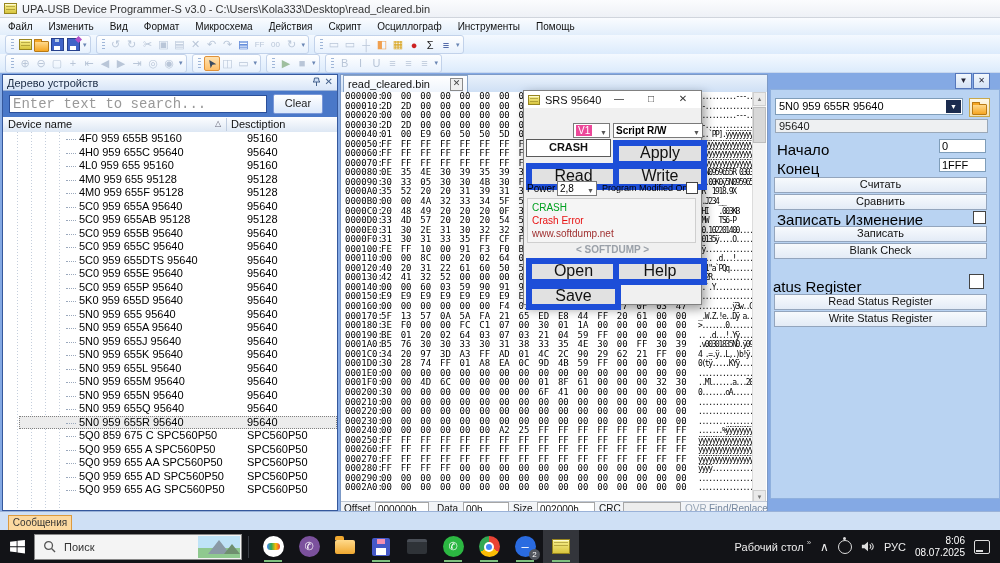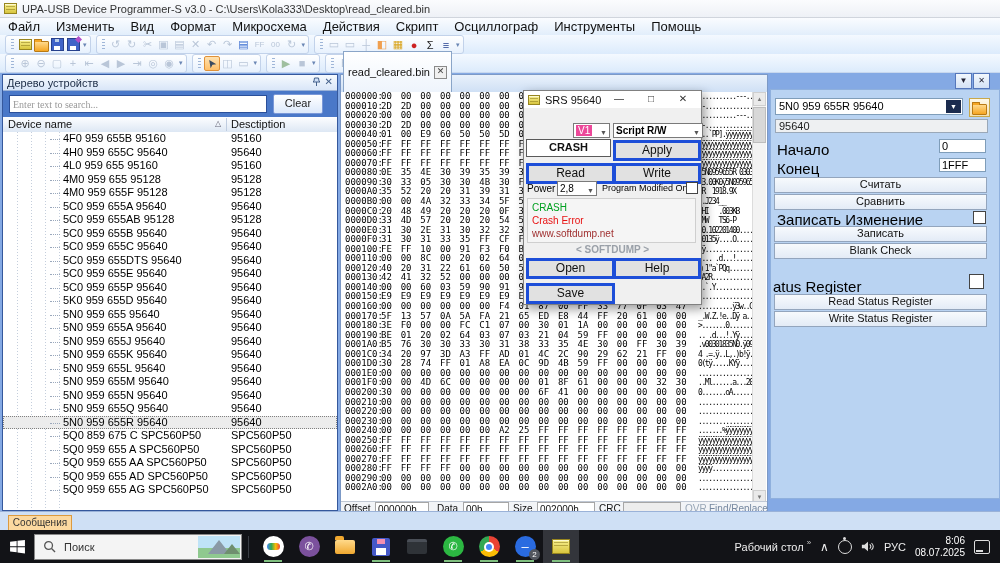--- a/index.html
+++ b/index.html
@@ -5,21 +5,21 @@
   html,body{margin:0;padding:0;background:#555;}
   #app{position:relative;width:1000px;height:563px;overflow:hidden;
        font-family:"Liberation Sans",sans-serif;background:#84a9e4;}
   .abs{position:absolute;}
   
   .titlebar{left:0;top:0;width:1000px;height:18px;background:linear-gradient(#fbfcfe,#eef1f6);
             border-bottom:1px solid #d0d5dd;display:flex;align-items:center;gap:5px;padding-left:4px;box-sizing:border-box;}
   .titlebar .ttl{font-size:11px;color:#333;}
   .menubar{left:0;top:18px;width:1000px;height:17px;background:linear-gradient(#fafcff,#e2eefb);
            border-bottom:1px solid #9c6a60;display:flex;align-items:center;}
-  .mi{font-size:13px;color:#111;padding:0 8px;line-height:17px;}
+  .mi{font-size:10px;color:#111;padding:0 8px;line-height:17px;}
   .tbrow{left:0;width:1000px;background:linear-gradient(#f4f9ff,#dcebfc);border-bottom:1px solid #c8d8ee;
          display:flex;align-items:center;}
   #tb1{top:35px;height:19px;} #tb2{top:54px;height:18px;}
   .tb-group{display:flex;align-items:center;margin-left:5px;padding:0 3px 0 5px;height:17px;
             background:linear-gradient(#ffffff,#e7f1fd);border:1px solid #c2d2ea;border-radius:3px;position:relative;}
   .tb-handle{width:3px;height:11px;margin-right:3px;
              background:repeating-linear-gradient(to bottom,#9fb6d8 0 1px,transparent 1px 3px);}
   .tbi{width:16px;height:15px;display:flex;align-items:center;justify-content:center;
        font-size:11px;color:#3a4a60;}
   .tbi.dis{color:#b9c6d8;}
@@ -40,48 +40,48 @@
   .ic-floppy::before{content:'';position:absolute;bottom:0;left:2px;width:6px;height:4px;background:#fff;}
   .ic-floppy::after{content:'';position:absolute;top:0;left:3px;width:4px;height:3px;background:#bcd0e8;}
   .ic-floppy2::after{background:#b04fc8;left:auto;right:-2px;top:-2px;width:5px;height:5px;transform:rotate(45deg);}
   
   #leftpanel{left:2px;top:74px;width:336px;height:437px;background:#4a78c8;border:1px solid #35589c;box-sizing:border-box;}
   .lp-header{position:absolute;left:0;top:0;right:0;height:16px;background:linear-gradient(#f6fafe,#d9e6f8);
              border-bottom:1px solid #9ab2d8;display:flex;align-items:center;font-size:11px;color:#1a2a44;padding-left:4px;box-sizing:border-box;}
   .lp-hbtn{margin-left:auto;display:flex;gap:4px;padding-right:4px;}
   .lp-hbtn span{font-size:10px;color:#44618c;line-height:10px;}
   .lp-search{position:absolute;left:0;top:16px;right:0;height:26px;display:flex;align-items:center;gap:6px;padding:0 6px;box-sizing:border-box;}
-  .lp-search input{width:250px;height:16px;border:1px solid #2a4f9a;font-size:10px;padding:0 3px;
-                   font-family:Liberation Serif, serif;color:#333;}
+  .lp-search input{width:250px;height:16px;border:1px solid #2a4f9a;font-size:14px;padding:0 3px;
+                   font-family:Liberation Mono, monospace;color:#333;}
   .lp-search input::placeholder{color:#999;}
   .btn-clear{width:48px;height:18px;background:linear-gradient(#ffffff,#dce9fb);border:1px solid #7a98d8;border-radius:2px;
              font-size:11px;text-align:center;line-height:17px;color:#222;}
   .lp-cols{position:absolute;left:0;top:42px;right:0;height:15px;background:linear-gradient(#fdfeff,#dde7f4);
            border-bottom:1px solid #b0c0d8;font-size:11px;color:#111;}
   .lp-cols .c1{position:absolute;left:5px;top:1px;} .lp-cols .c2{position:absolute;left:228px;top:1px;}
   .lp-cols .sort{position:absolute;left:212px;top:2px;font-size:8px;color:#667;}
   .lp-cols .div{position:absolute;left:223px;top:1px;bottom:1px;width:1px;background:#c0cde0;}
   .lp-list{position:absolute;left:0;top:57px;right:0;bottom:0;background:#fff;overflow:hidden;
            background-image:repeating-linear-gradient(to bottom,#c4cedc 0 1px,transparent 1px 3px),
                             repeating-linear-gradient(to bottom,#c4cedc 0 1px,transparent 1px 3px),
                             repeating-linear-gradient(to bottom,#c4cedc 0 1px,transparent 1px 3px),
                             repeating-linear-gradient(to bottom,#c4cedc 0 1px,transparent 1px 3px);
            background-size:1px 100%,1px 100%,1px 100%,1px 100%;
-           background-position:14px 0,28px 0,42px 0,56px 0;background-repeat:no-repeat;}
+           background-position:14px 0,28px 0,42px 0,56px 0;background-repeat:no-repeat;padding-left:16px;}
   .trow{position:relative;height:13.5px;font-size:11px;color:#000;white-space:nowrap;}
   .trow .dash{position:absolute;left:47px;top:7px;width:10px;border-top:1px dotted #9aa8bc;}
   .trow .nm{position:absolute;left:60px;top:0;line-height:13.5px;}
   .trow .ds{position:absolute;left:228px;top:0;line-height:13.5px;}
   .trow.sel{background:#ececec;outline:1px dotted #808080;outline-offset:-1px;}
   
   #centerpanel{left:340px;top:74px;width:428px;height:444px;background:#fff;border:1px solid #7c99c6;box-sizing:border-box;}
   .tabbar{position:absolute;left:0;top:0;right:0;height:17px;background:linear-gradient(#e9f1fb,#cfe0f5);
           border-bottom:1px solid #9ab2d8;display:flex;align-items:flex-end;}
   .tab{height:16px;margin-left:2px;background:linear-gradient(#ffffff,#eef4fc);border:1px solid #8aa5c8;border-bottom:none;
-       display:flex;align-items:center;gap:4px;padding:12px 4px;font-size:11px;color:#111;}
+       display:flex;align-items:center;gap:20px;padding:0 4px;font-size:11px;color:#111;}
   .tab .x{width:11px;height:11px;border:1px solid #8a8a8a;background:#f0f0f0;font-size:9px;line-height:9px;
           text-align:center;color:#444;}
   .hexview{position:absolute;left:0;top:17px;right:0;height:412px;background:#fff;
            font-family:"DejaVu Sans Mono",monospace;font-size:9px;color:#000;}
   .hexrow{position:relative;height:9.55px;line-height:9.55px;white-space:pre;}
   .hexrow .off{position:absolute;left:4px;}
   .hexrow .bytes{position:absolute;left:40px;word-spacing:3.4px;}
   .hexrow .ascii{position:absolute;left:357px;font-size:8px;letter-spacing:-1.4px;}
   .vscroll{position:absolute;right:1px;top:17px;width:13px;height:412px;background:#f3f3f3;border-left:1px solid #dcdcdc;}
   .vscroll .btn{position:absolute;left:0;right:0;height:14px;background:#eaeaea;border:1px solid #cfcfcf;box-sizing:border-box;
@@ -123,21 +123,21 @@
   
   #dialog{left:523px;top:90px;width:177px;height:213px;background:#f0f0f0;border:1px solid #808080;
           box-shadow:3px 4px 10px rgba(0,0,0,.4);z-index:50;}
   .dlg-title{position:absolute;left:0;top:0;right:0;height:17px;background:#fff;display:flex;align-items:center;
              gap:5px;padding-left:4px;font-size:11px;color:#111;box-sizing:border-box;}
   .dlg-wbtn{position:absolute;top:0;width:22px;height:17px;text-align:center;font-size:10px;line-height:16px;color:#333;}
   .dlg-combo{position:absolute;height:15px;background:#fff;border:1px solid #7a7a7a;font-size:10px;line-height:13px;
              padding-left:2px;box-sizing:border-box;}
   .dlg-combo .hl{background:#ec4899;color:#fff;padding:0 2px;}
   .dlg-combo .arr{position:absolute;right:2px;top:2px;font-size:7px;color:#555;}
-  .dlg-btn{position:absolute;height:15px;background:#e1e1e1;border:3px solid #1d4ed8;font-size:12px;
+  .dlg-btn{position:absolute;height:15px;background:#e1e1e1;border:6px solid #1d4ed8;font-size:16px;
            text-align:center;line-height:14px;color:#111;}
   .dlg-btn.primary{background:#fff;border:1px solid #5a5a5a;font-weight:bold;font-size:11px;}
   .dlg-log{position:absolute;left:3px;top:107px;width:169px;height:45px;background:#f5f5f5;border:1px solid #cfcfcf;
            font-size:10px;padding:2px 4px;box-sizing:border-box;}
   .dlg-log div{line-height:13px;}
   .softdump{position:absolute;left:0;top:153px;width:177px;text-align:center;font-size:10px;font-weight:bold;color:#9aa0a8;}
   
   #taskbar{left:0;top:530px;width:1000px;height:33px;background:#121317;display:flex;align-items:center;z-index:100;}
   .tb-start{width:34px;height:33px;display:flex;align-items:center;justify-content:center;}
   .tb-search{position:relative;width:208px;height:26px;background:#f4f4f4;border:1px solid #888;display:flex;

